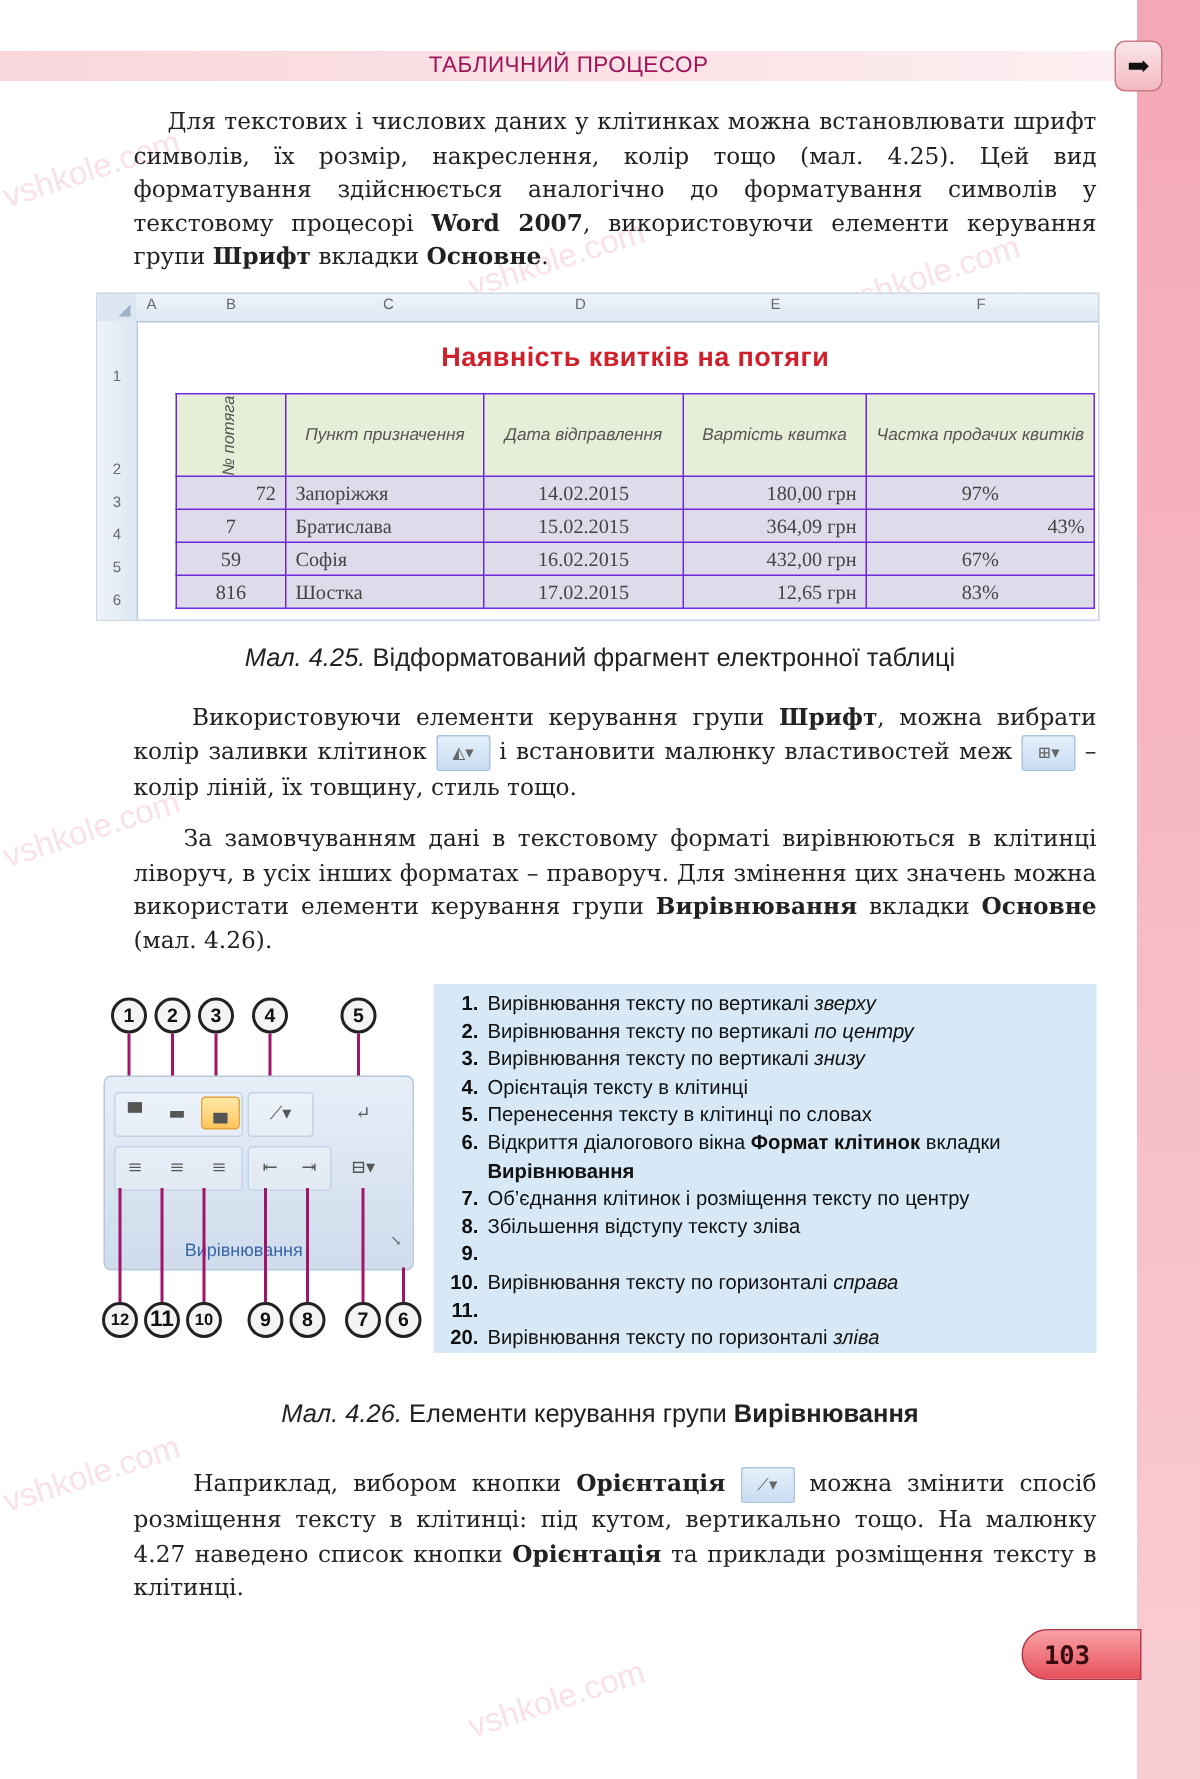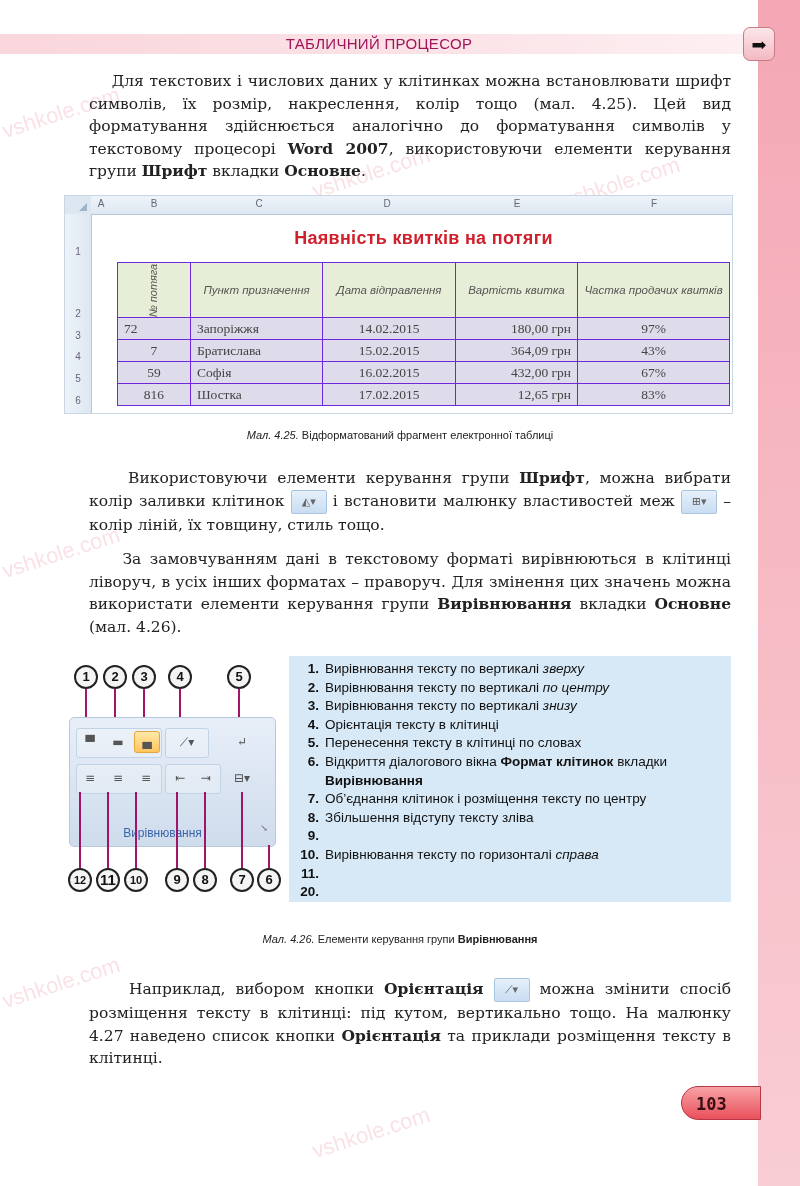--- a/index.html
+++ b/index.html
@@ -30,21 +30,21 @@
   .corner:after { content:""; position:absolute; right:4px; bottom:3px; border-left:8px solid transparent; border-bottom:8px solid #9fb3c8; }
   .sheet-title { position:absolute; left:50px; right:0; top:32px; text-align:center; font-weight:bold;
          color:#d0202c; font-size:18px; letter-spacing:0.3px; }
   table.data { position:absolute; left:52px; top:66px; border-collapse:collapse; width:613px; }
   table.data td { border:1px solid #6d28d9; padding:0 6px; height:21px; font-family:"Liberation Serif", serif; font-size:13.5px; color:#444; }
   table.data tr.hdr td { background:#e6eed7; height:54px; font-family:"Liberation Sans", sans-serif; font-style:italic;
          font-size:11.5px; color:#555; text-align:center; line-height:20px; }
   table.data tr.row td { background:#dedbea; }
   .rot { display:inline-block; transform:rotate(-90deg); white-space:nowrap; font-size:11px; line-height:13px; }
   .caption { position:absolute; left:0; width:800px; text-align:center; font-family:"Liberation Sans", sans-serif;
-         font-size:11px; color:#222; }
+         font-size:17px; color:#222; }
   .caption i { font-style:italic; }
   .caption b { font-weight:bold; }
   .p2 { top:467px; }
   .inline-icon { display:inline-block; vertical-align:middle; width:34px; height:22px; border:1px solid #a9c4e0;
          background:linear-gradient(#e5f0fb,#c9ddf2); border-radius:2px; font-size:11px; text-align:center; line-height:22px; color:#666; }
   .p3 { top:548px; }
   .fig2-left { position:absolute; left:64px; top:662px; width:210px; height:228px; }
   .ribbon { position:absolute; left:5px; top:55px; width:205px; height:128px; border-radius:5px;
          background:linear-gradient(#e7eef8,#cfdcec); border:1px solid #b8c8dc; }
   .ribbon-label { position:absolute; left:0; right:20px; bottom:6px; text-align:center; font-family:"Liberation Sans", sans-serif;
@@ -108,32 +108,32 @@
   <table class="data">
     <tbody>
         <tr class="hdr">
       <td style="width:60px"><span class="rot">№ потяга</span></td>
       <td style="width:120px">Пункт призначення</td>
       <td style="width:120px">Дата відправлення</td>
       <td style="width:110px">Вартість квитка</td>
       <td style="width:140px">Частка продачих квитків</td>
     </tr>
     <tr class="row">
-      <td style="text-align:left">72</td>
+      <td style="text-align:right">72</td>
       <td>Запоріжжя</td>
       <td style="text-align:center">14.02.2015</td>
       <td style="text-align:right">180,00 грн</td>
       <td style="text-align:center">97%</td>
     </tr>
     <tr class="row">
       <td style="text-align:center">7</td>
       <td>Братислава</td>
       <td style="text-align:center">15.02.2015</td>
       <td style="text-align:right">364,09 грн</td>
-      <td style="text-align:center">43%</td>
+      <td style="text-align:right">43%</td>
     </tr>
     <tr class="row">
       <td style="text-align:center">59</td>
       <td>Софія</td>
       <td style="text-align:center">16.02.2015</td>
       <td style="text-align:right">432,00 грн</td>
       <td style="text-align:center">67%</td>
     </tr>
     <tr class="row">
       <td style="text-align:center">816</td>
@@ -236,20 +236,21 @@
       </li>
     <li>
         <span class="num">10.</span>
         <span><span>Вирівнювання тексту по горизонталі </span><i>справа</i></span>
       </li>
     <li>
         <span class="num">11.</span>
       </li>
     <li>
         <span class="num">20.</span>
+        <span><span>Вирівнювання тексту по горизонталі </span><i>зліва</i></span>
       </li>
   </ul>
 </div>
 <div class="caption" style="top:933px"><i>Мал. 4.26.</i><span> Елементи керування групи </span><b>Вирівнювання</b></div>
 
 <div class="para p4">&nbsp;&nbsp;&nbsp;&nbsp;<span>Наприклад, вибором кнопки </span><b>Орієнтація</b> <span class="inline-icon">⟋▾</span><span> можна змінити спосіб розміщення тексту в клітинці: під кутом, вертикально тощо. На малюнку 4.27 наведено список кнопки </span><b>Орієнтація</b><span> та приклади розміщення тексту в клітинці.</span></div>
 
 <div class="page-num">103</div>
 
 </body></html>

